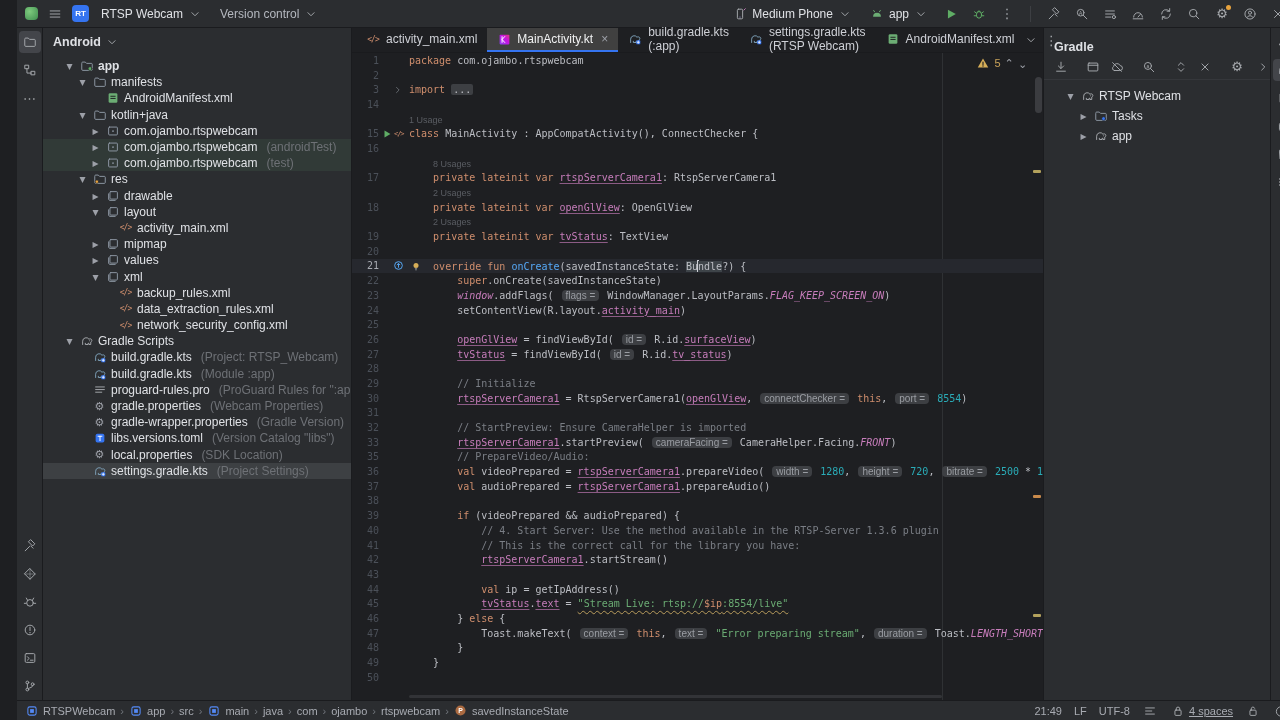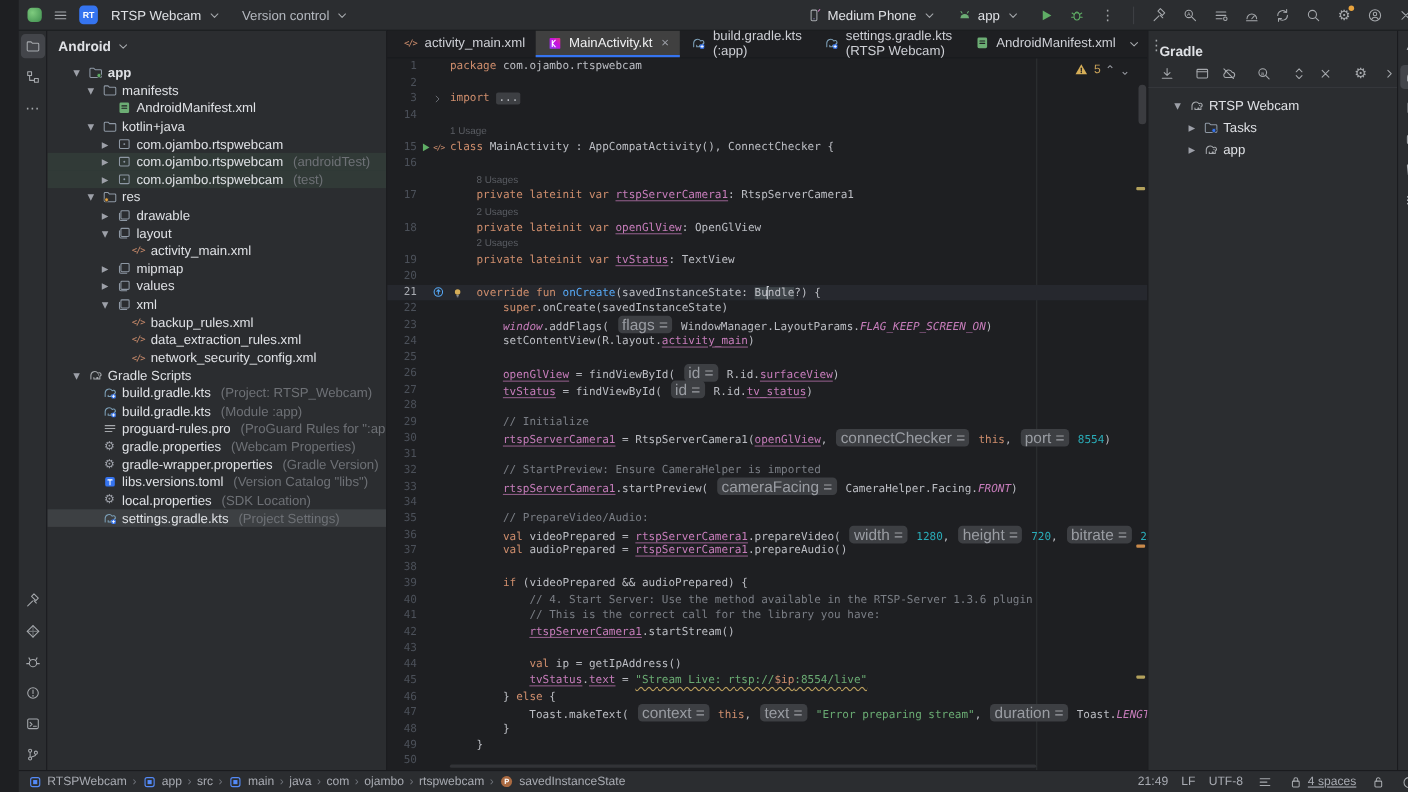--- a/index.html
+++ b/index.html
@@ -75,21 +75,21 @@
   .s  { color:#6AAB73; }
   .sw { color:#6AAB73; text-decoration:underline wavy #B89C5C 1px; text-underline-offset:3px; }
   .vw { color:#CF8E6D; text-decoration:underline wavy #B89C5C 1px; text-underline-offset:3px; }
   .n  { color:#2AACB8; }
   .c  { color:#7A7E85; }
   .f  { color:#C77DBB; text-decoration:underline solid rgba(199,125,187,.65) 1px; text-underline-offset:2px; }
   .fi { color:#C77DBB; text-decoration:underline solid rgba(199,125,187,.65) 1px; text-underline-offset:2px; }
   .ci { color:#C77DBB; font-style:italic; }
   .pi { color:#C77DBB; font-style:italic; }
   .fn { color:#56A8F5; }
-  .h  { background:#3D3F43; color:#9A9DA3; border-radius:4px; padding:0 4px; font-size:14px;
+  .h  { background:#3D3F43; color:#9A9DA3; border-radius:4px; padding:0 4px; font-size:10px;
         margin:0 2px; font-family:"Liberation Sans",sans-serif; }
   .u  { color:#5A5D63; font-size:9px; font-family:"Liberation Sans",sans-serif; }
   .fold { background:#3D3F43; border-radius:2px; padding:0 2px; color:#BCBEC4; }
   .hl { background:#3E4449; }
   .caret { display:inline-block; width:1.5px; height:12px; background:#CED0D6; vertical-align:text-bottom; margin:0 -0.75px; }
 
   #inspection-widget { position:absolute; top:3px; right:16px; display:flex; align-items:center; gap:4px;
     font-family:"Liberation Sans",sans-serif; font-size:11px; color:#C8A159; z-index:5; }
   #inspection-widget .nav { color:#9DA0A8; }
   #vscroll { position:absolute; right:1px; top:24px; width:7px; height:36px; background:#45474B; border-radius:4px; opacity:.75; z-index:4; }
@@ -803,25 +803,20 @@
               <span class="lnum">32</span>
               <span class="gut"></span>
               <span class="code"><span>        </span><span class="c">// StartPreview: Ensure CameraHelper is imported</span></span>
             </div>
             <div class="line">
               <span class="lnum">33</span>
               <span class="gut"></span>
               <span class="code"><span>        </span><span class="f">rtspServerCamera1</span><span>.startPreview( </span><span class="h">cameraFacing =</span><span> CameraHelper.Facing.</span><span class="ci">FRONT</span><span>)</span></span>
             </div>
             <div class="line">
-              <span class="lnum">34</span>
-              <span class="gut"></span>
-              <span class="code"></span>
-            </div>
-            <div class="line">
               <span class="lnum">35</span>
               <span class="gut"></span>
               <span class="code"><span>        </span><span class="c">// PrepareVideo/Audio:</span></span>
             </div>
             <div class="line">
               <span class="lnum">36</span>
               <span class="gut"></span>
               <span class="code"><span>        </span><span class="k">val</span><span> videoPrepared = </span><span class="f">rtspServerCamera1</span><span>.prepareVideo( </span><span class="h">width =</span><span> </span><span class="n">1280</span><span>, </span><span class="h">height =</span><span> </span><span class="n">720</span><span>, </span><span class="h">bitrate =</span><span> </span><span class="n">2500</span><span> * </span><span class="n">1024</span></span>
             </div>
             <div class="line">

